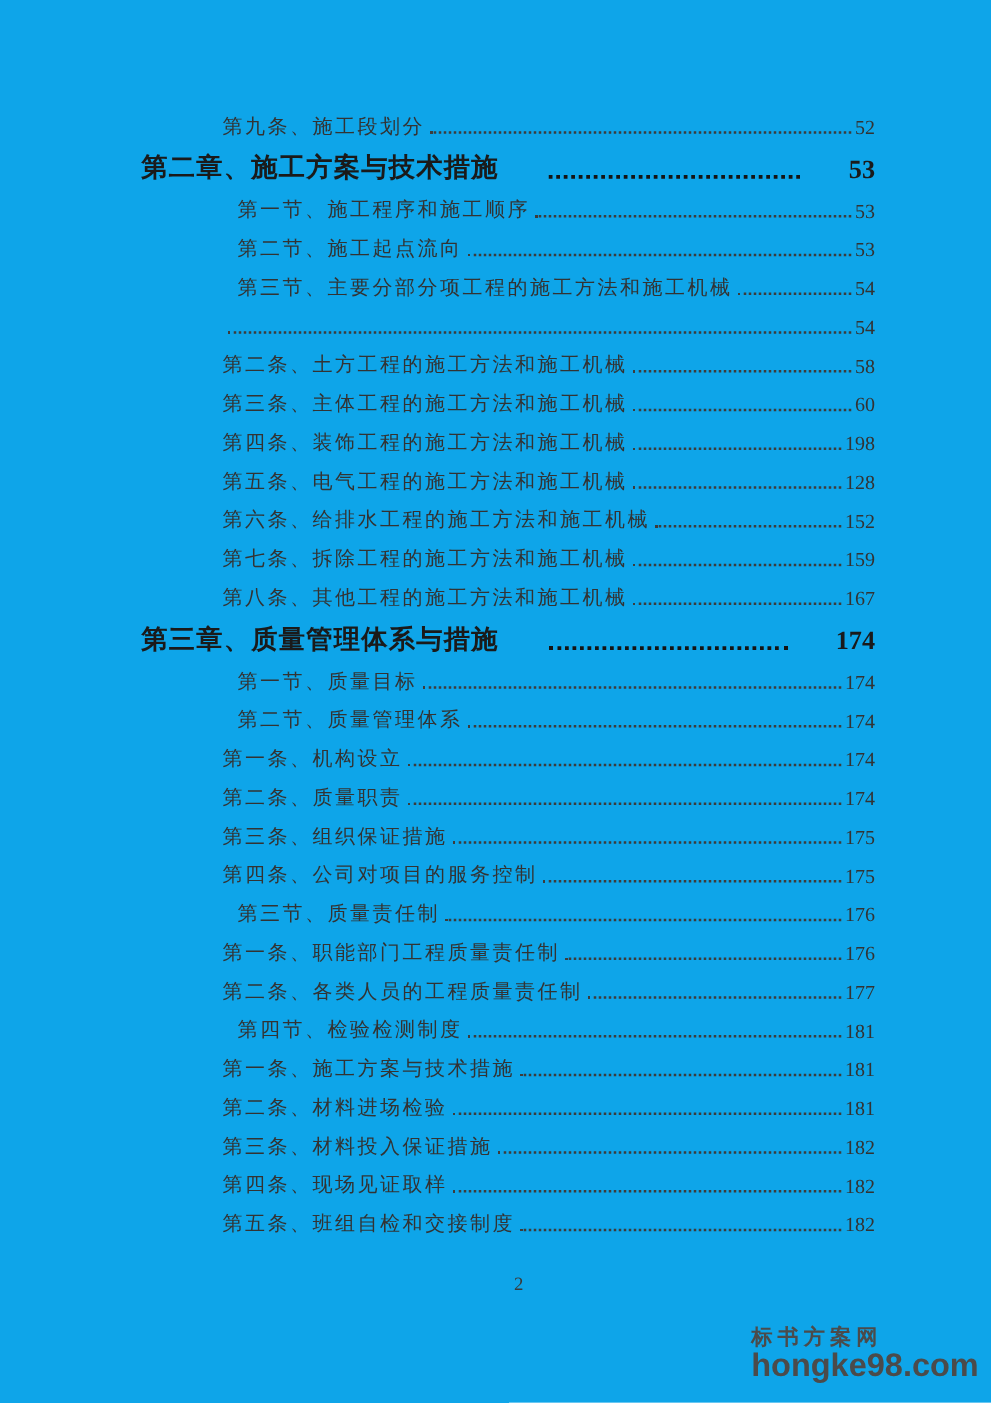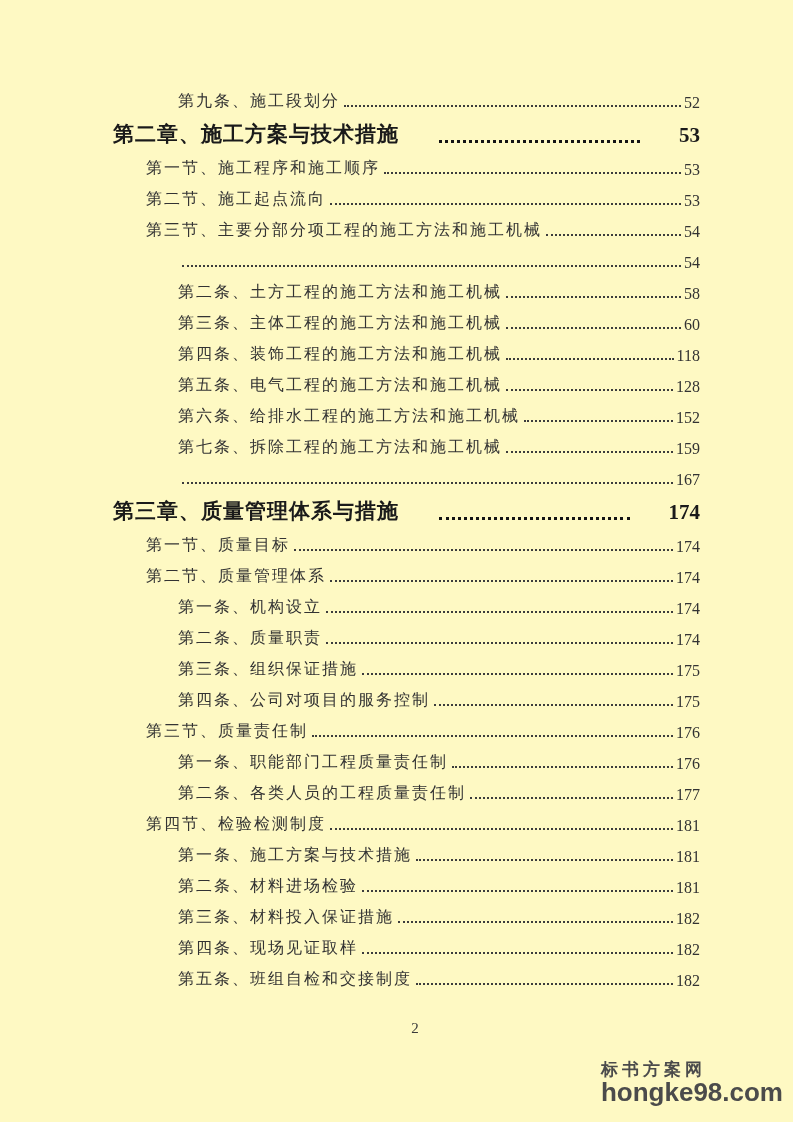--- a/index.html
+++ b/index.html
@@ -11,21 +11,21 @@
     position: relative;
     width: 793px;
     height: 1122px;
     overflow: hidden;
     font-family: "Liberation Serif", "DejaVu Serif", serif;
     color: #333333;
   }
   .page {
     position: absolute;
     inset: 0;
-    background: #fef9c3;
+    background: #0ea5e9;
   }
   .toc-list {
     position: absolute;
     top: 81px;
     left: 0;
     right: 0;
   }
   .toc-row {
     display: flex;
     align-items: flex-end;
@@ -36,20 +36,21 @@
     padding-left: 178px;
     height: 31px;
     font-size: 16px;
     letter-spacing: 2px;
   }
   .toc-row.section {
     padding-left: 146px;
     height: 31px;
     font-size: 16px;
     letter-spacing: 2px;
+    margin-left: 44px;
   }
   .toc-row.chapter {
     padding-left: 113px;
     height: 36px;
     font-size: 21px;
     font-weight: bold;
     letter-spacing: 1px;
     color: #1a1a1a;
     gap: 36px;
   }
@@ -141,38 +142,39 @@
         <span class="toc-page">58</span>
       </div>
       <div class="toc-row item">
         <span class="toc-label">第三条、主体工程的施工方法和施工机械</span>
         <span class="toc-dots"></span>
         <span class="toc-page">60</span>
       </div>
       <div class="toc-row item">
         <span class="toc-label">第四条、装饰工程的施工方法和施工机械</span>
         <span class="toc-dots"></span>
-        <span class="toc-page">118</span>
+        <span class="toc-page">198</span>
       </div>
       <div class="toc-row item">
         <span class="toc-label">第五条、电气工程的施工方法和施工机械</span>
         <span class="toc-dots"></span>
         <span class="toc-page">128</span>
       </div>
       <div class="toc-row item">
         <span class="toc-label">第六条、给排水工程的施工方法和施工机械</span>
         <span class="toc-dots"></span>
         <span class="toc-page">152</span>
       </div>
       <div class="toc-row item">
         <span class="toc-label">第七条、拆除工程的施工方法和施工机械</span>
         <span class="toc-dots"></span>
         <span class="toc-page">159</span>
       </div>
       <div class="toc-row item">
+        <span class="toc-label">第八条、其他工程的施工方法和施工机械</span>
         <span class="toc-dots"></span>
         <span class="toc-page">167</span>
       </div>
       <div class="toc-row chapter">
         <span class="toc-label">第三章、质量管理体系与措施</span>
         <span class="toc-dots"></span>
         <span class="toc-page">174</span>
       </div>
       <div class="toc-row section">
         <span class="toc-label">第一节、质量目标</span>

